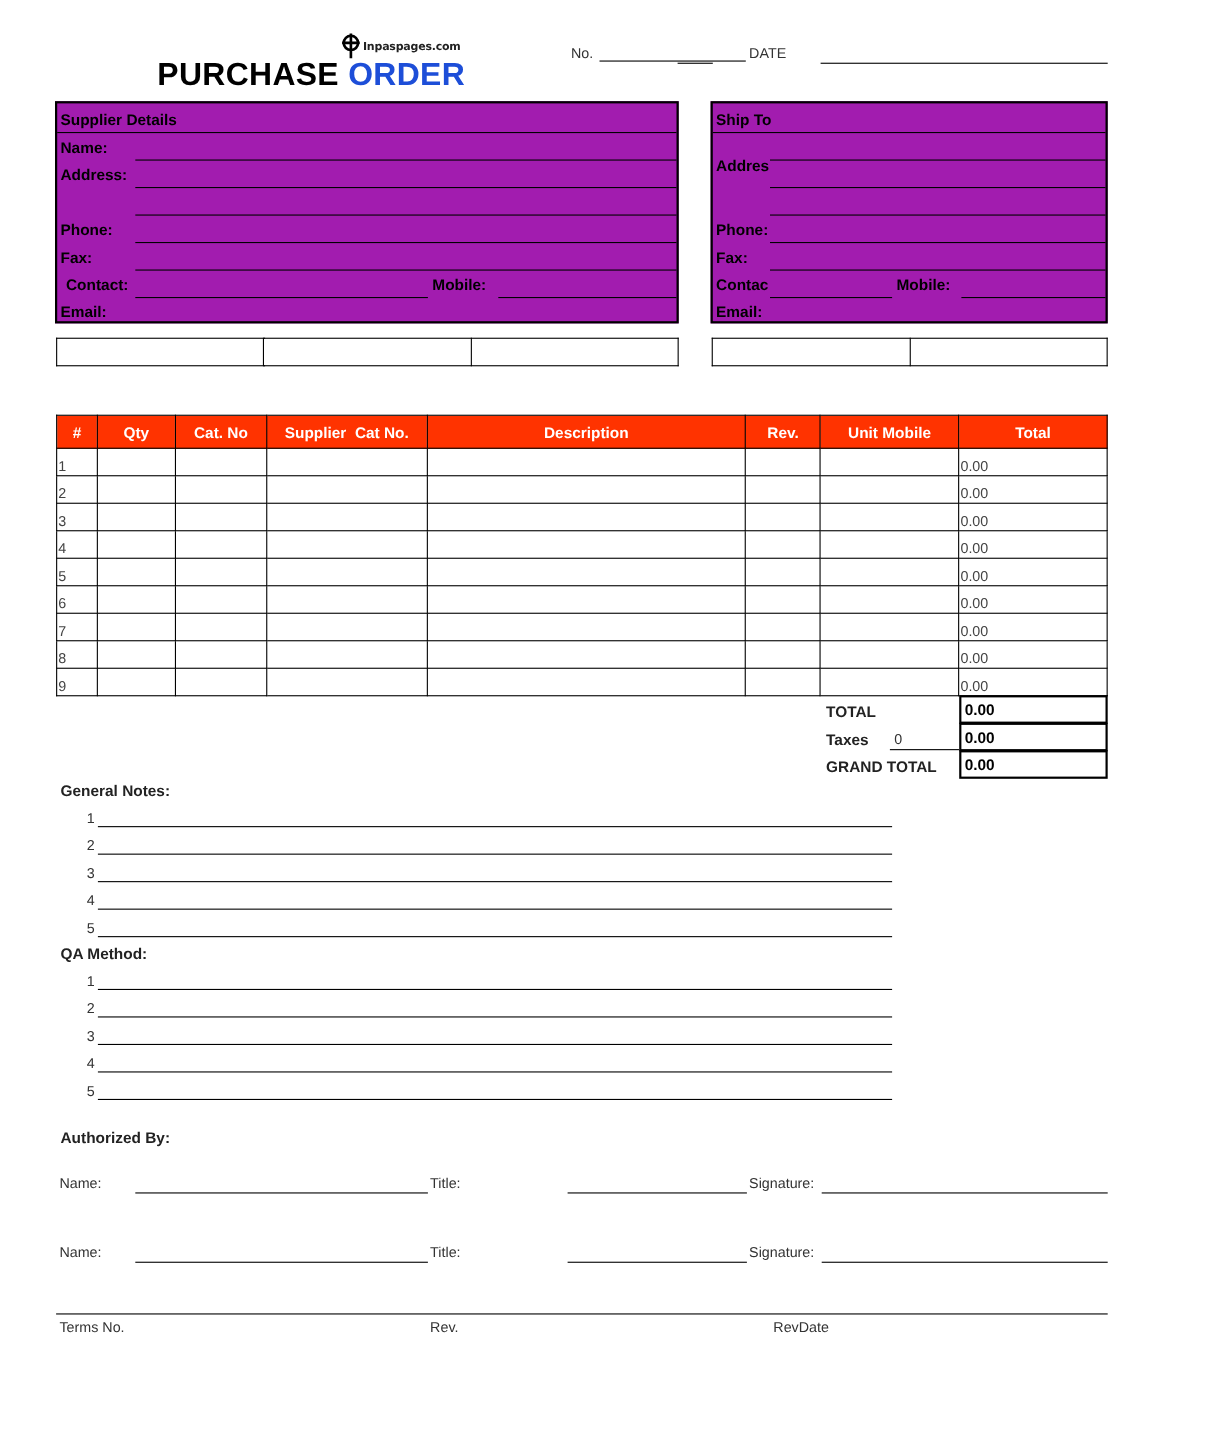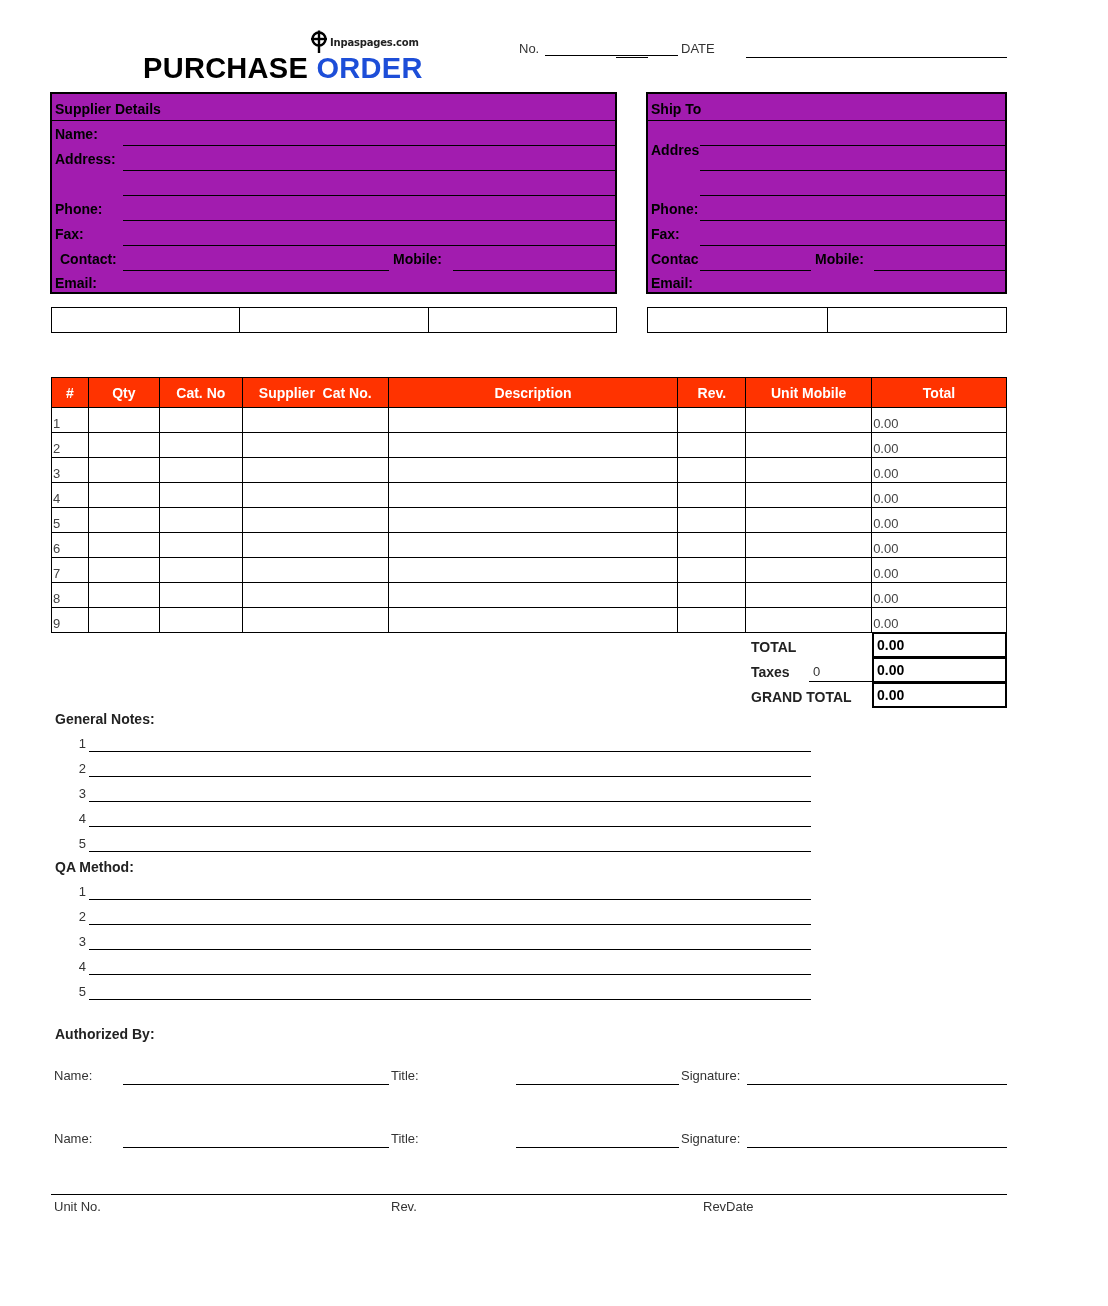--- a/index.html
+++ b/index.html
@@ -281,15 +281,15 @@
 <div>
   <span class="abs small" style="left:54px;top:1131px;">Name:</span>
   <div class="abs uline" style="left:123px;top:1147px;width:266px;"></div>
   <span class="abs small" style="left:391px;top:1131px;">Title:</span>
   <div class="abs uline" style="left:516px;top:1147px;width:163px;"></div>
   <span class="abs small" style="left:681px;top:1131px;">Signature:</span>
   <div class="abs uline" style="left:747px;top:1147px;width:260px;"></div>
 </div>
 
 <div class="abs uline" style="left:51px;top:1194px;width:956px;"></div>
-<span class="abs small" style="left:54px;top:1199px;">Unit No.</span>
+<span class="abs small" style="left:54px;top:1199px;">Terms No.</span>
 <span class="abs small" style="left:391px;top:1199px;">Rev.</span>
 <span class="abs small" style="left:703px;top:1199px;">RevDate</span>
 
 </body></html>

